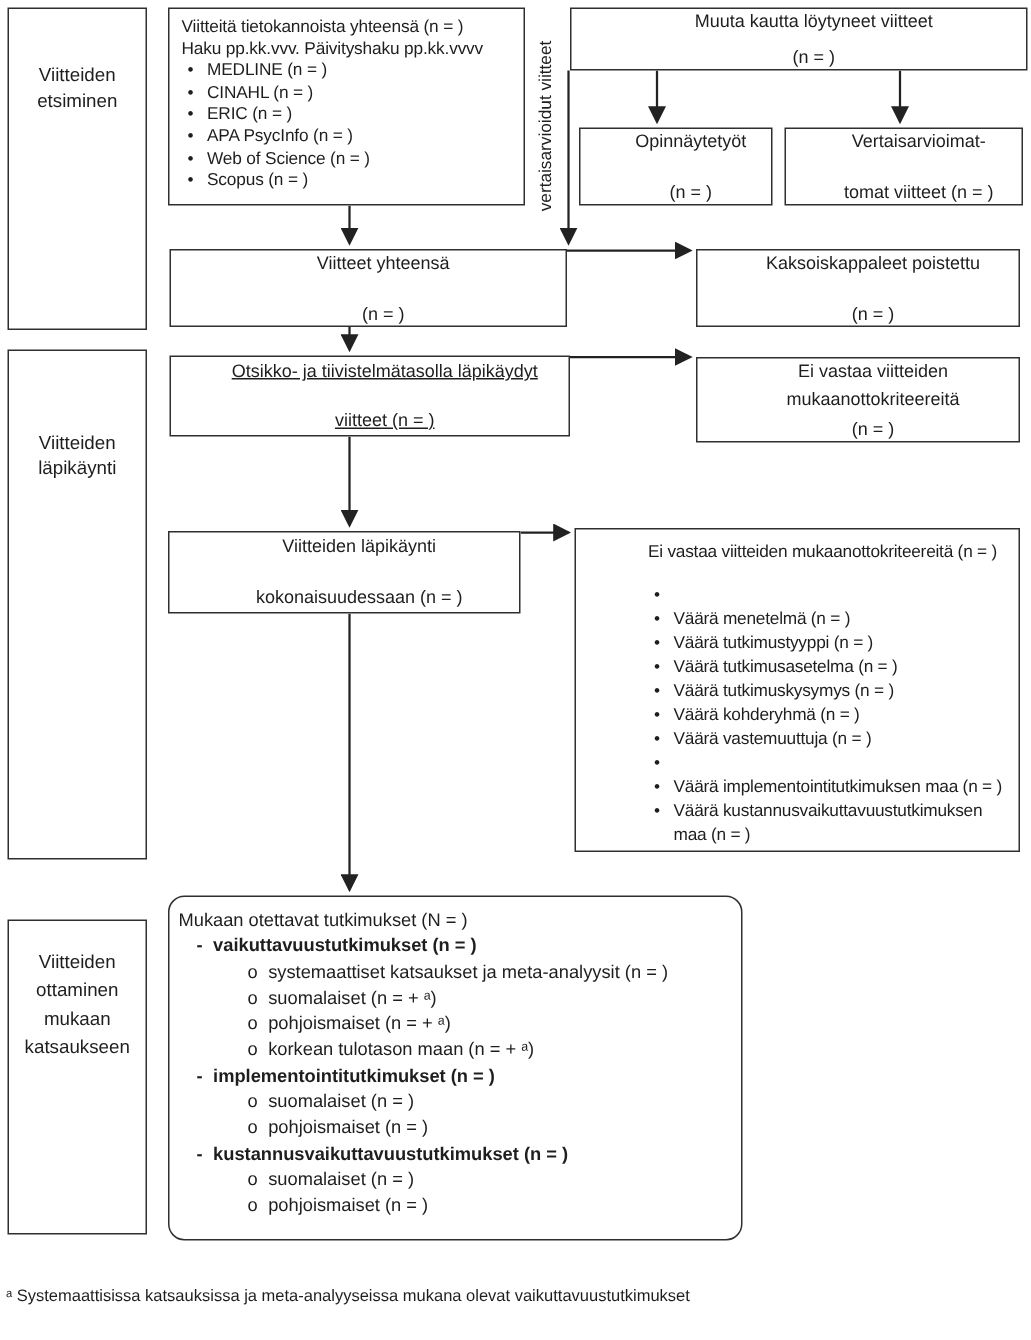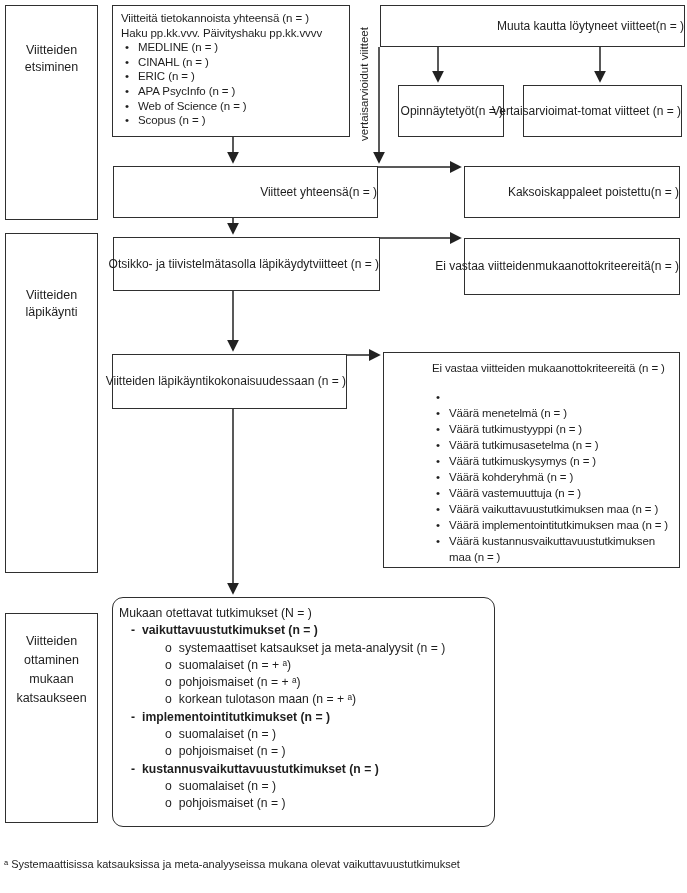--- a/index.html
+++ b/index.html
@@ -5,21 +5,21 @@
   html,body{margin:0;padding:0;background:#ffffff;}
   .canvas{
     position:relative;width:687px;height:893px;background:#ffffff;
     font-family:"Liberation Sans","DejaVu Sans",sans-serif;
     color:#1e1e1e;overflow:hidden;
   }
   .box{
     position:absolute;border:1.5px solid #2f2f2f;background:#ffffff;
     box-sizing:border-box;font-size:12px;
   }
-  .center{display:flex;flex-direction:row;justify-content:flex-end;align-items:center;text-align:center;padding-left:20px;}
+  .center{display:flex;flex-direction:column;justify-content:space-between;align-items:center;text-align:center;padding-left:20px;}
   .nowrap{white-space:nowrap;}
   .stage{text-align:center;font-size:12.5px;line-height:17px;padding-left:6px;padding-right:6px;box-sizing:border-box;}
   .lh16{line-height:16.5px;}
   .lh19{line-height:19px;}
   
   .dbbox{padding:5px 8px;font-size:11.5px;line-height:14.6px;letter-spacing:-0.1px;}
   .bul{display:flex;gap:5px;padding-left:4px;}
   .mk{flex:0 0 auto;width:8px;text-align:left;}
   
   .exbox{padding:7px 10px;font-size:11.5px;line-height:16px;letter-spacing:-0.15px;}
@@ -100,41 +100,41 @@
       </div>
   </div>
 
   <div class="box center lh16" style="left:380px;top:5px;width:305px;height:42px;">
     <div class="nowrap">Muuta kautta löytyneet viitteet</div>
     <div class="nowrap">(n = )</div>
   </div>
 
   <div class="rot-label">vertaisarvioidut viitteet</div>
 
-  <div class="box center lh16" style="left:398px;top:85px;width:106px;height:52px;">
+  <div class="box center lh16" style="left:386px;top:85px;width:129px;height:52px;">
     <div class="nowrap">Opinnäytetyöt</div>
     <div class="nowrap">(n = )</div>
   </div>
 
   <div class="box center lh16" style="left:523px;top:85px;width:159px;height:52px;">
     <div class="nowrap">Vertaisarvioimat-</div>
     <div class="nowrap">tomat viitteet (n = )</div>
   </div>
 
   <div class="box center lh16" style="left:113px;top:166px;width:265px;height:52px;">
     <div class="nowrap">Viitteet yhteensä</div>
     <div class="nowrap">(n = )</div>
   </div>
 
   <div class="box center lh16" style="left:464px;top:166px;width:216px;height:52px;">
     <div class="nowrap">Kaksoiskappaleet poistettu</div>
     <div class="nowrap">(n = )</div>
   </div>
 
-  <div class="box center lh19" style="left:113px;top:237px;width:267px;height:54px;">
+  <div class="box center lh19" style="left:113px;top:237px;width:267px;height:54px;text-decoration:underline;">
     <div class="nowrap">Otsikko- ja tiivistelmätasolla läpikäydyt</div>
     <div class="nowrap">viitteet (n = )</div>
   </div>
 
   <div class="box center lh16" style="left:464px;top:238px;width:216px;height:57px;">
     <div class="nowrap">Ei vastaa viitteiden</div>
     <div class="nowrap">mukaanottokriteereitä</div>
     <div class="nowrap">(n = )</div>
   </div>
 
@@ -167,21 +167,20 @@
     <div class="bul">
         <span class="mk">•</span>
         <span>Väärä kohderyhmä (n = )</span>
       </div>
     <div class="bul">
         <span class="mk">•</span>
         <span>Väärä vastemuuttuja (n = )</span>
       </div>
     <div class="bul">
         <span class="mk">•</span>
-        <span>Väärä vaikuttavuustutkimuksen maa (n = )</span>
       </div>
     <div class="bul">
         <span class="mk">•</span>
         <span>Väärä implementointitutkimuksen maa (n = )</span>
       </div>
     <div class="bul">
         <span class="mk">•</span>
         <span>Väärä kustannusvaikuttavuustutkimuksen maa (n = )</span>
       </div>
   </div>

